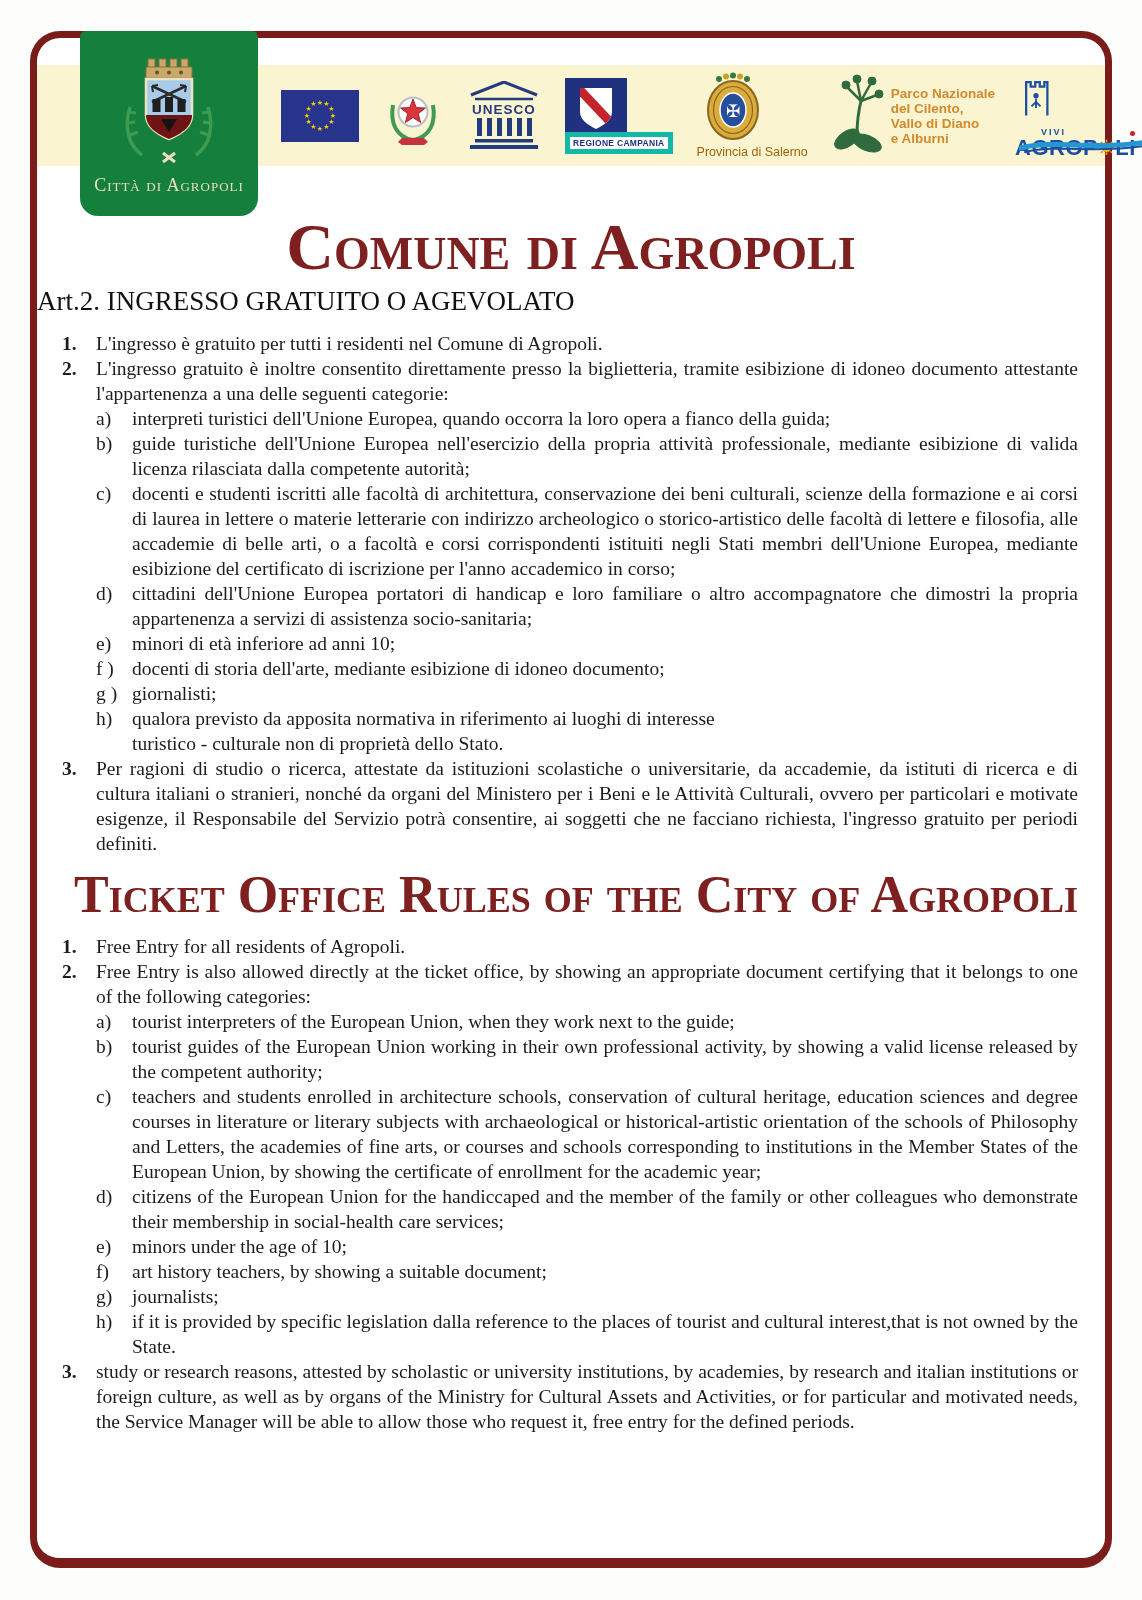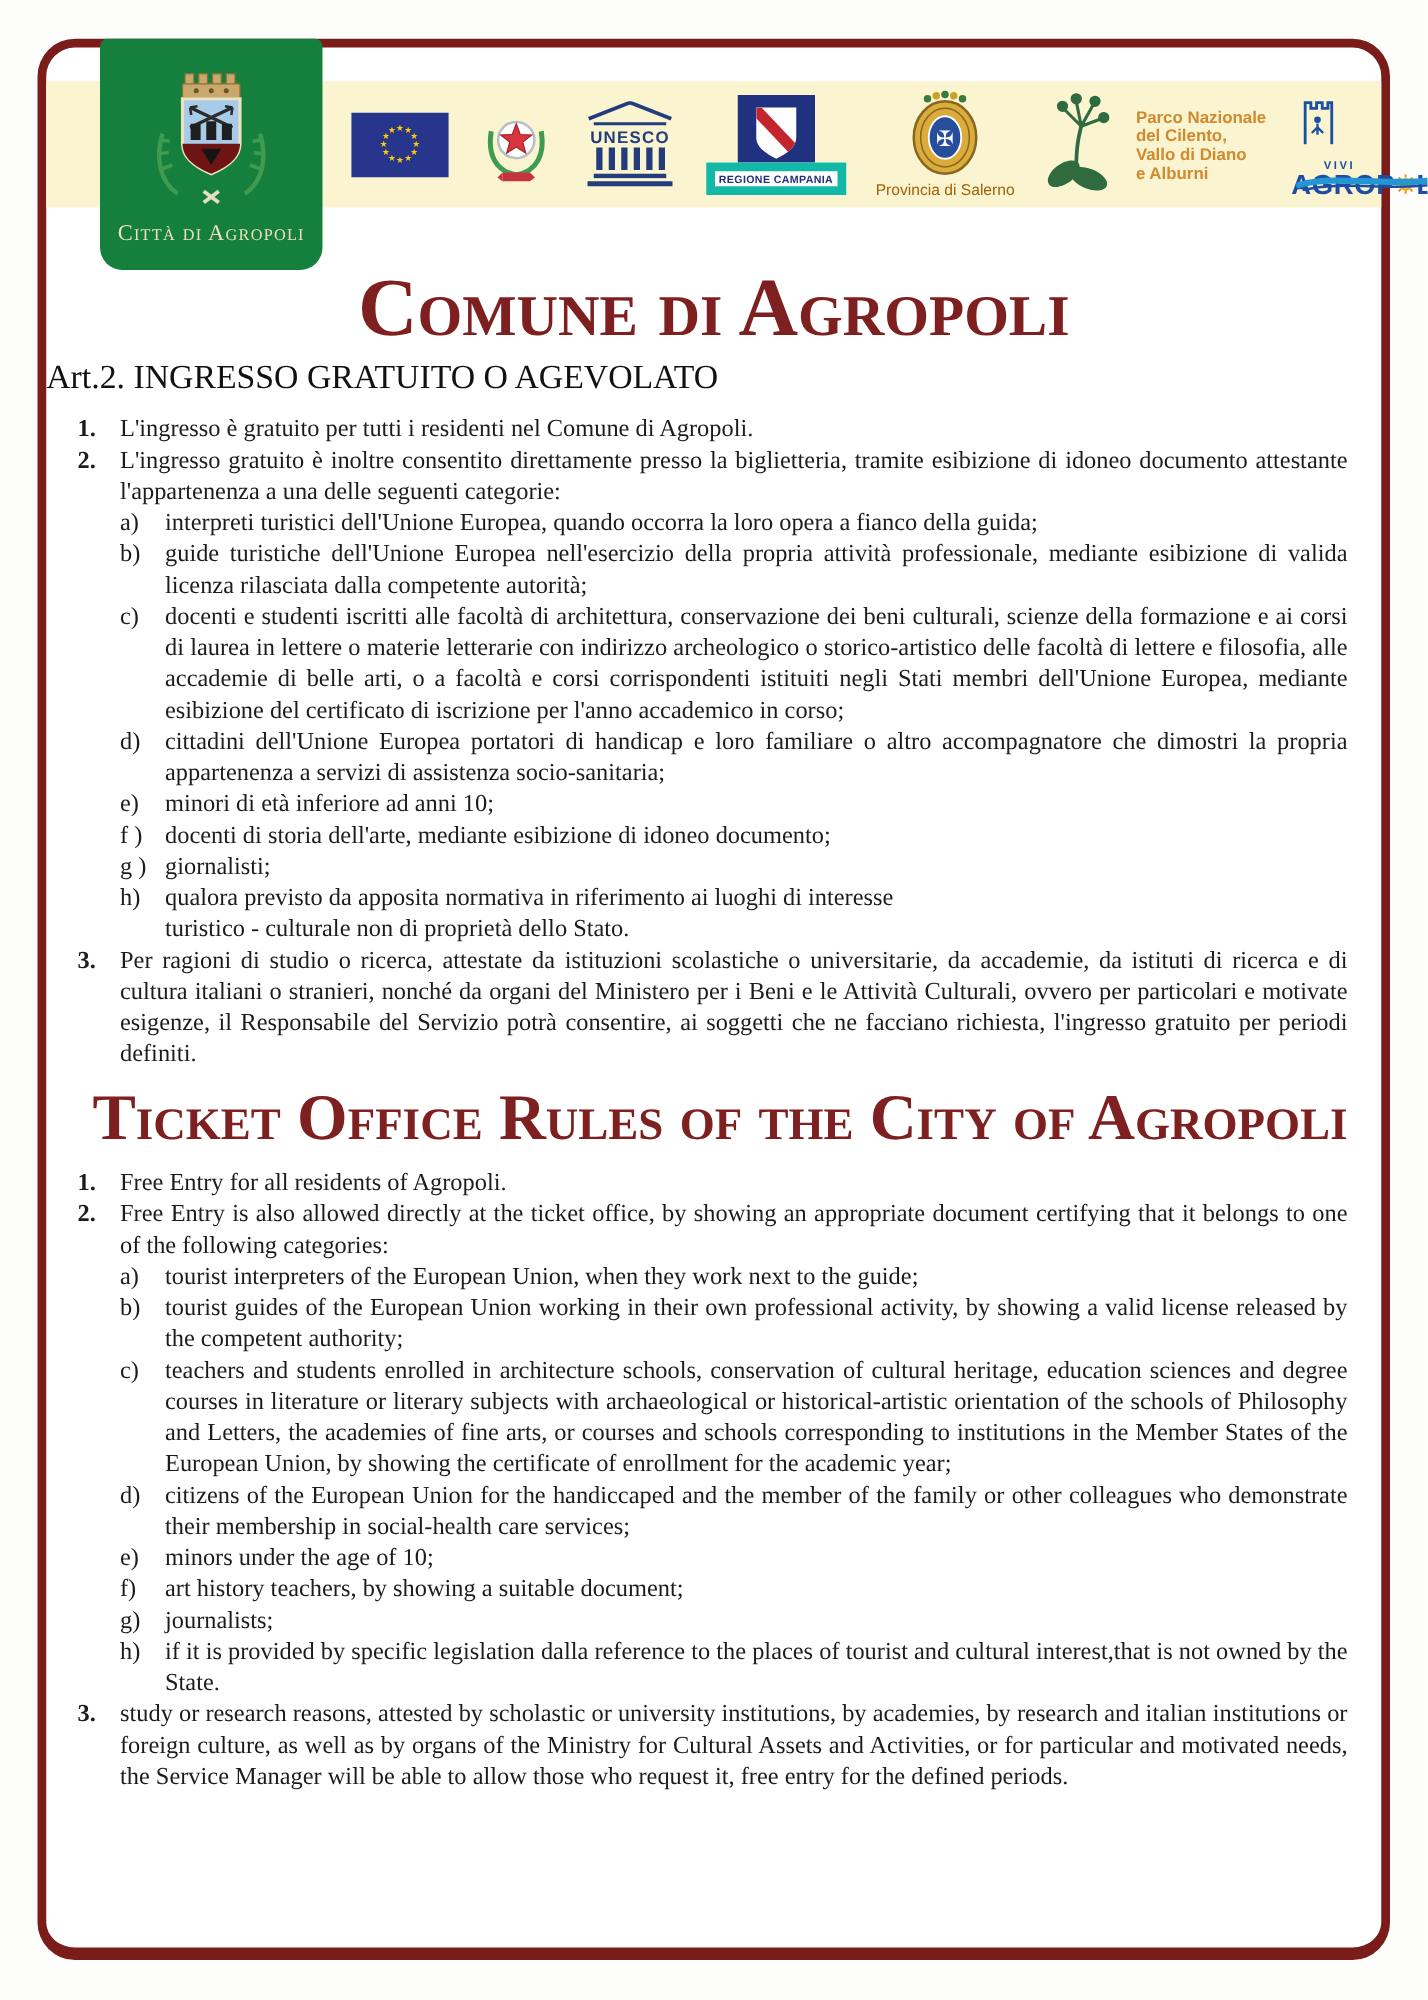--- a/index.html
+++ b/index.html
@@ -22,31 +22,31 @@
   }
   .badge svg{margin-top:12px;}
   .badge-label{
     font-variant:small-caps;color:#efdfbc;font-size:18px;letter-spacing:1px;
     margin-top:-2px;font-weight:400;
   }
   .logos{
     position:absolute;left:244px;top:27px;right:4px;height:101px;
     display:flex;align-items:center;gap:24px;z-index:1;
   }
-  .logo{display:flex;flex-direction:column;align-items:center;flex-shrink:0;}
+  .logo{display:flex;flex-direction:column;flex-shrink:0;}
   .campania-label{
-    margin-top:-6px;background:#fff;border:7px solid #14b8a6;color:#20327f;
+    margin-top:-6px;background:#fff;border:5px solid #14b8a6;color:#20327f;
     font-family:"Liberation Sans",sans-serif;font-size:8.5px;font-weight:bold;
     letter-spacing:.3px;padding:1px 3px;white-space:nowrap;
   }
   .salerno-label{
     margin-top:1px;color:#a16207;font-family:"Liberation Sans",sans-serif;
     font-size:12.5px;white-space:nowrap;
   }
-  .parco{flex-direction:row;align-items:center;gap:19px;}
+  .parco{flex-direction:row;align-items:center;gap:5px;}
   .parco-text div{
     font-family:"Liberation Sans",sans-serif;font-weight:bold;color:#d18a2e;
     font-size:13.5px;line-height:15px;white-space:nowrap;
   }
   .vivi{position:relative;width:132px;height:86px;flex-direction:column;align-items:flex-start;}
   .vivi-right{margin-left:-4px;margin-top:10px;}
   .vivi-small{
     font-family:"Liberation Sans",sans-serif;font-weight:bold;color:#1c4fa1;
     font-size:9px;letter-spacing:2px;margin-left:26px;
   }

